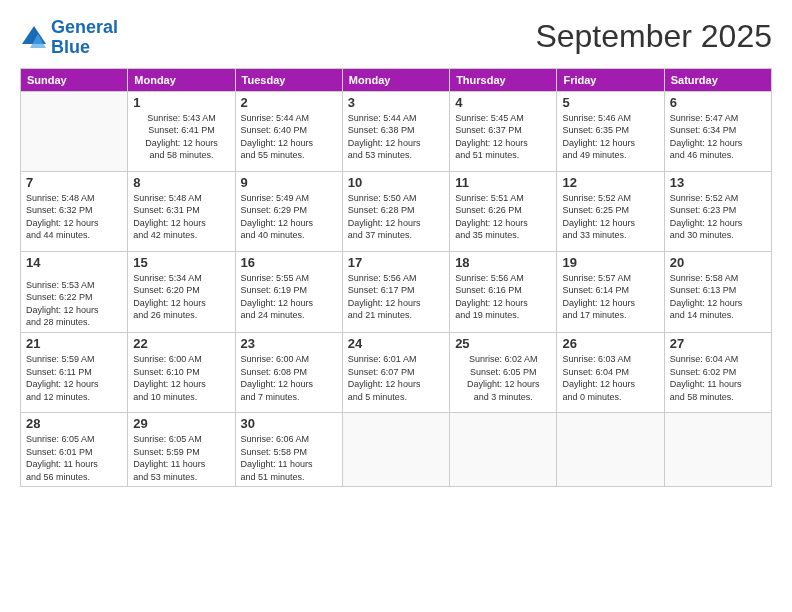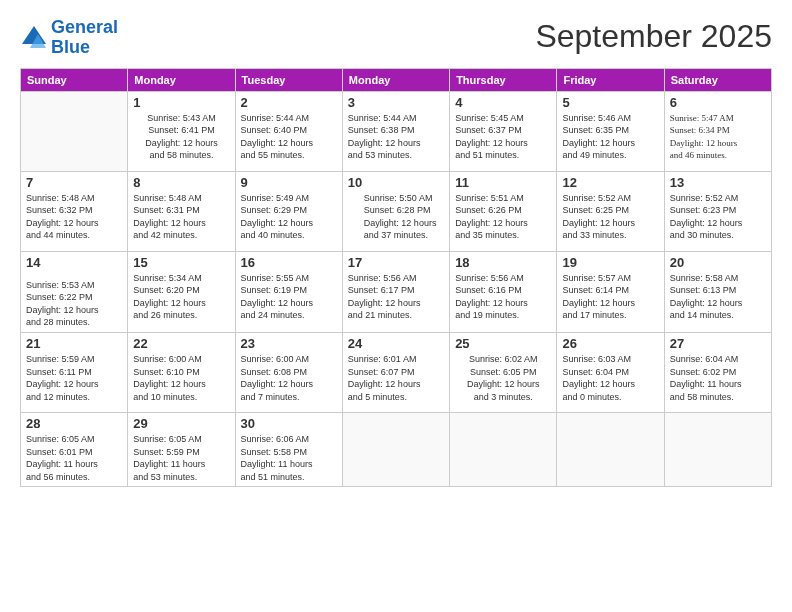--- a/index.html
+++ b/index.html
@@ -155,21 +155,21 @@
           </td>
           <td>
             <span class="cell-day">5</span>
             <div class="cell-info" style="white-space: pre-line;">Sunrise: 5:46 AM
 Sunset: 6:35 PM
 Daylight: 12 hours
 and 49 minutes.</div>
           </td>
           <td>
             <span class="cell-day">6</span>
-            <div class="cell-info" style="white-space: pre-line; font-family: Liberation Serif, serif;">Sunrise: 5:47 AM
+            <div class="cell-info" style="white-space: pre-line;">Sunrise: 5:47 AM
 Sunset: 6:34 PM
 Daylight: 12 hours
 and 46 minutes.</div>
           </td>
         </tr>
         <tr>
           <td>
             <span class="cell-day">7</span>
             <div class="cell-info" style="white-space: pre-line;">Sunrise: 5:48 AM
 Sunset: 6:32 PM
@@ -185,21 +185,21 @@
           </td>
           <td>
             <span class="cell-day">9</span>
             <div class="cell-info" style="white-space: pre-line;">Sunrise: 5:49 AM
 Sunset: 6:29 PM
 Daylight: 12 hours
 and 40 minutes.</div>
           </td>
           <td>
             <span class="cell-day">10</span>
-            <div class="cell-info" style="white-space: pre-line; margin-left: 16px;">Sunrise: 5:50 AM
+            <div class="cell-info" style="white-space: pre-line;">Sunrise: 5:50 AM
 Sunset: 6:28 PM
 Daylight: 12 hours
 and 37 minutes.</div>
           </td>
           <td>
             <span class="cell-day">11</span>
             <div class="cell-info" style="white-space: pre-line;">Sunrise: 5:51 AM
 Sunset: 6:26 PM
 Daylight: 12 hours
 and 35 minutes.</div>

